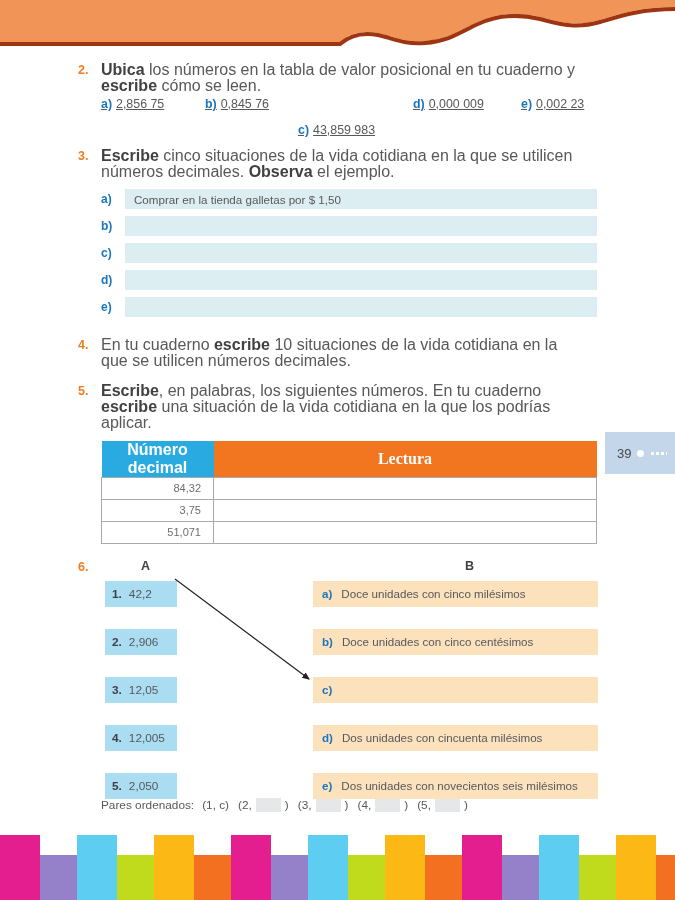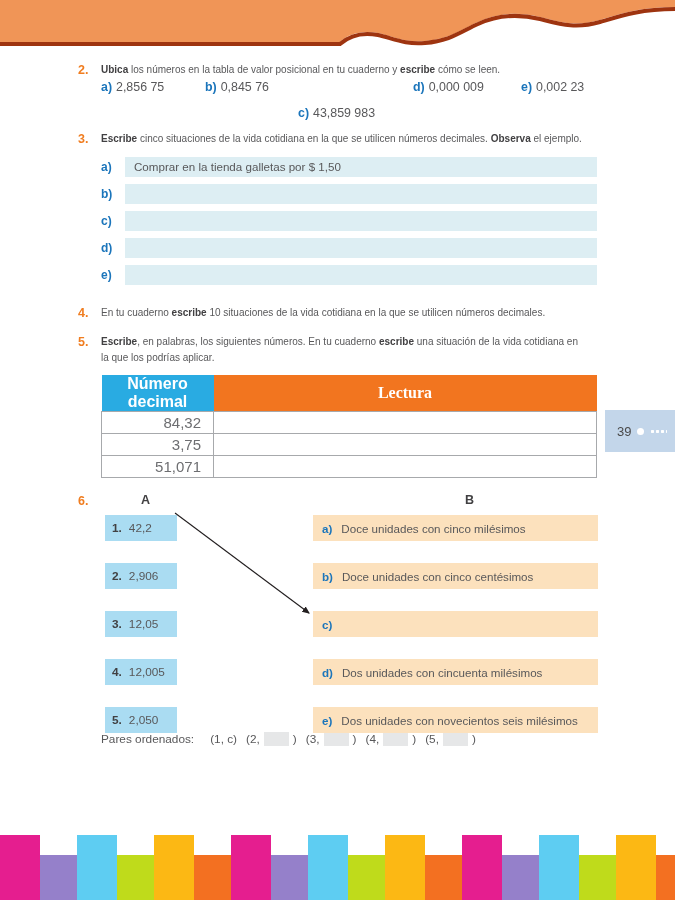--- a/index.html
+++ b/index.html
@@ -22,21 +22,21 @@
     top: 0; left: 0;
     width: 675px;
     height: 58px;
     pointer-events: none;
   }
 
   
   .page-tab {
     position: absolute;
     right: 0;
-    top: 410px;
+    top: 432px;
     width: 70px;
     height: 42px;
     background: #c3d6ea;
     display: flex;
     align-items: center;
     gap: 6px;
     padding-left: 12px;
     box-sizing: border-box;
   }
   .page-tab-num {
@@ -75,34 +75,34 @@
   .ex-num {
     position: absolute;
     left: 78px;
     top: 0;
     color: #f07d20;
     font-weight: bold;
     font-size: 12.5px;
     line-height: 16px;
   }
   .ex-body {
-    font-size: 10px;
+    font-size: 16px;
     line-height: 16.3px;
     color: #58585a;
   }
   .ex-body b { color: #414042; font-weight: bold; }
 
   
   .inline-opts {
     display: flex;
     font-size: 12.4px;
     line-height: 17px;
     margin-top: 1px;
   }
-  .inline-opt { white-space: nowrap; }
+  .inline-opt { white-space: nowrap; text-decoration: underline; }
   .opt-key {
     color: #1b75bb;
     font-weight: bold;
     margin-right: 4px;
   }
   .opt-val { color: #58585a; }
 
   
   .lined-list {
     margin-top: 9px;
@@ -146,21 +146,21 @@
     font-size: 16px;
     font-weight: bold;
     height: 25px;
     padding: 0;
   }
   .dec-table th.c-num { background: #29abe2; width: 112px; }
   .dec-table th.c-read { background: #f2751f; font-family: Liberation Serif, serif; }
   .dec-table td {
     height: 21px;
     border: 1px solid #a7a9ac;
-    font-size: 15px;
+    font-size: 11px;
     color: #6d6e71;
     padding: 0 12px 0 0;
     text-align: right;
   }
   .dec-table td.c-read { text-align: left; }
 
   
   .match-wrap {
     position: relative;
     margin-top: 10px;
@@ -224,21 +224,21 @@
 
   
   .pairs-line {
     margin-top: 4px;
     margin-left: 101px;
     display: flex;
     align-items: center;
     font-size: 11.8px;
     color: #58585a;
   }
-  .pairs-label { margin-right: 16px; }
+  .pairs-label { margin-right: 8px; }
   .pair-chunk {
     display: flex;
     align-items: center;
     margin-right: 9px;
     white-space: nowrap;
   }
   .pair-blank {
     display: inline-block;
     width: 25px;
     height: 14px;

